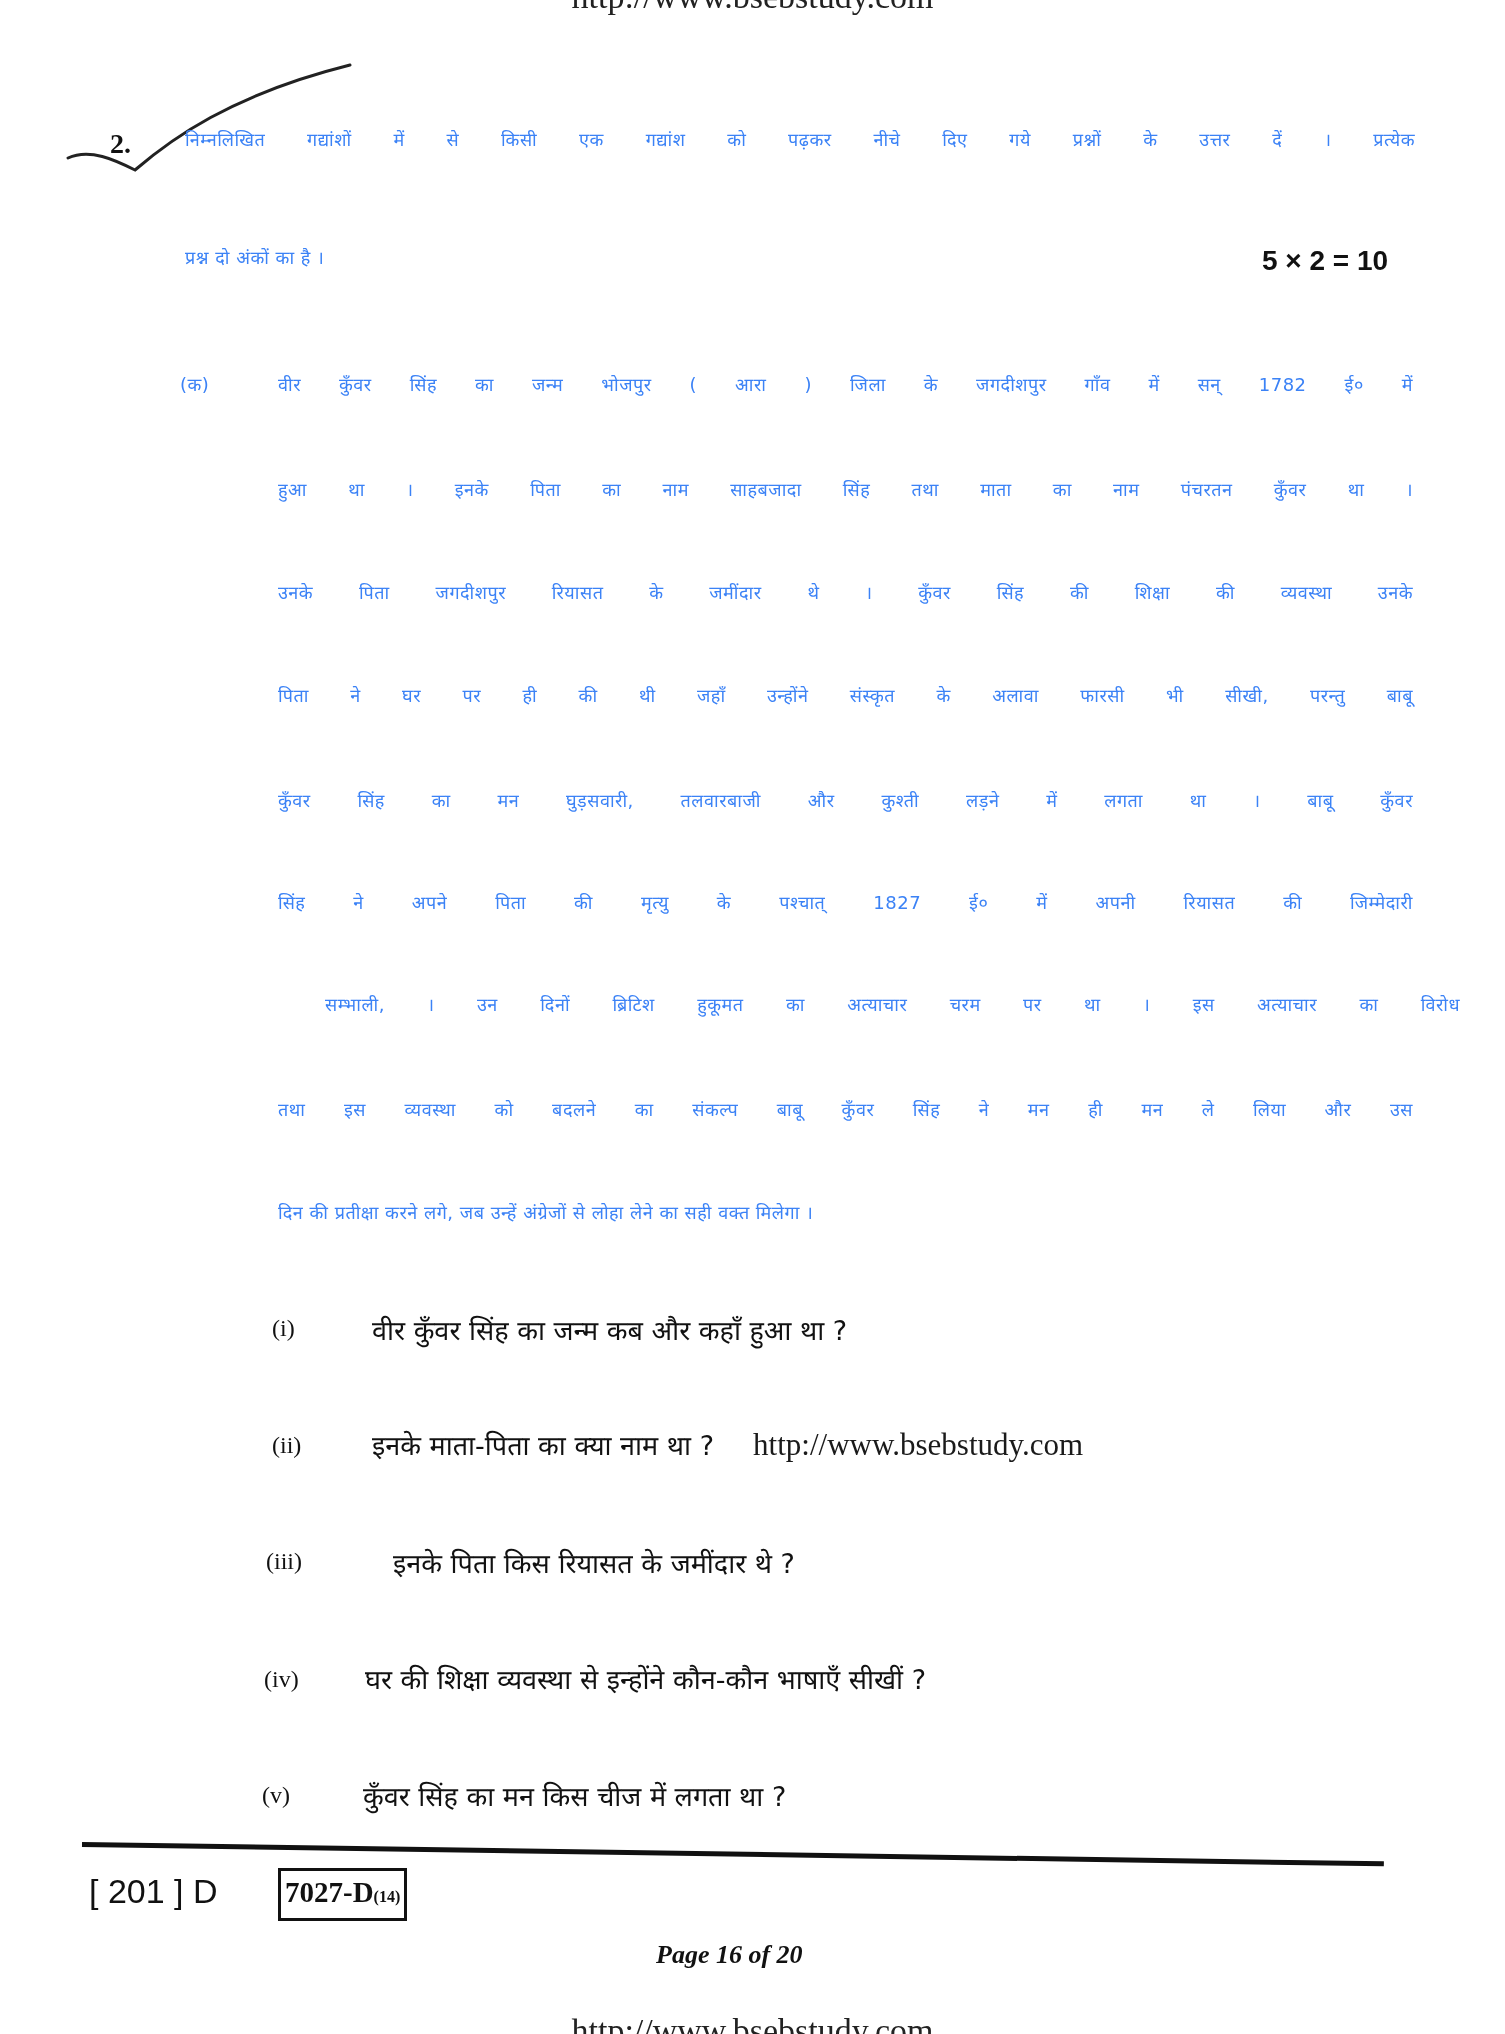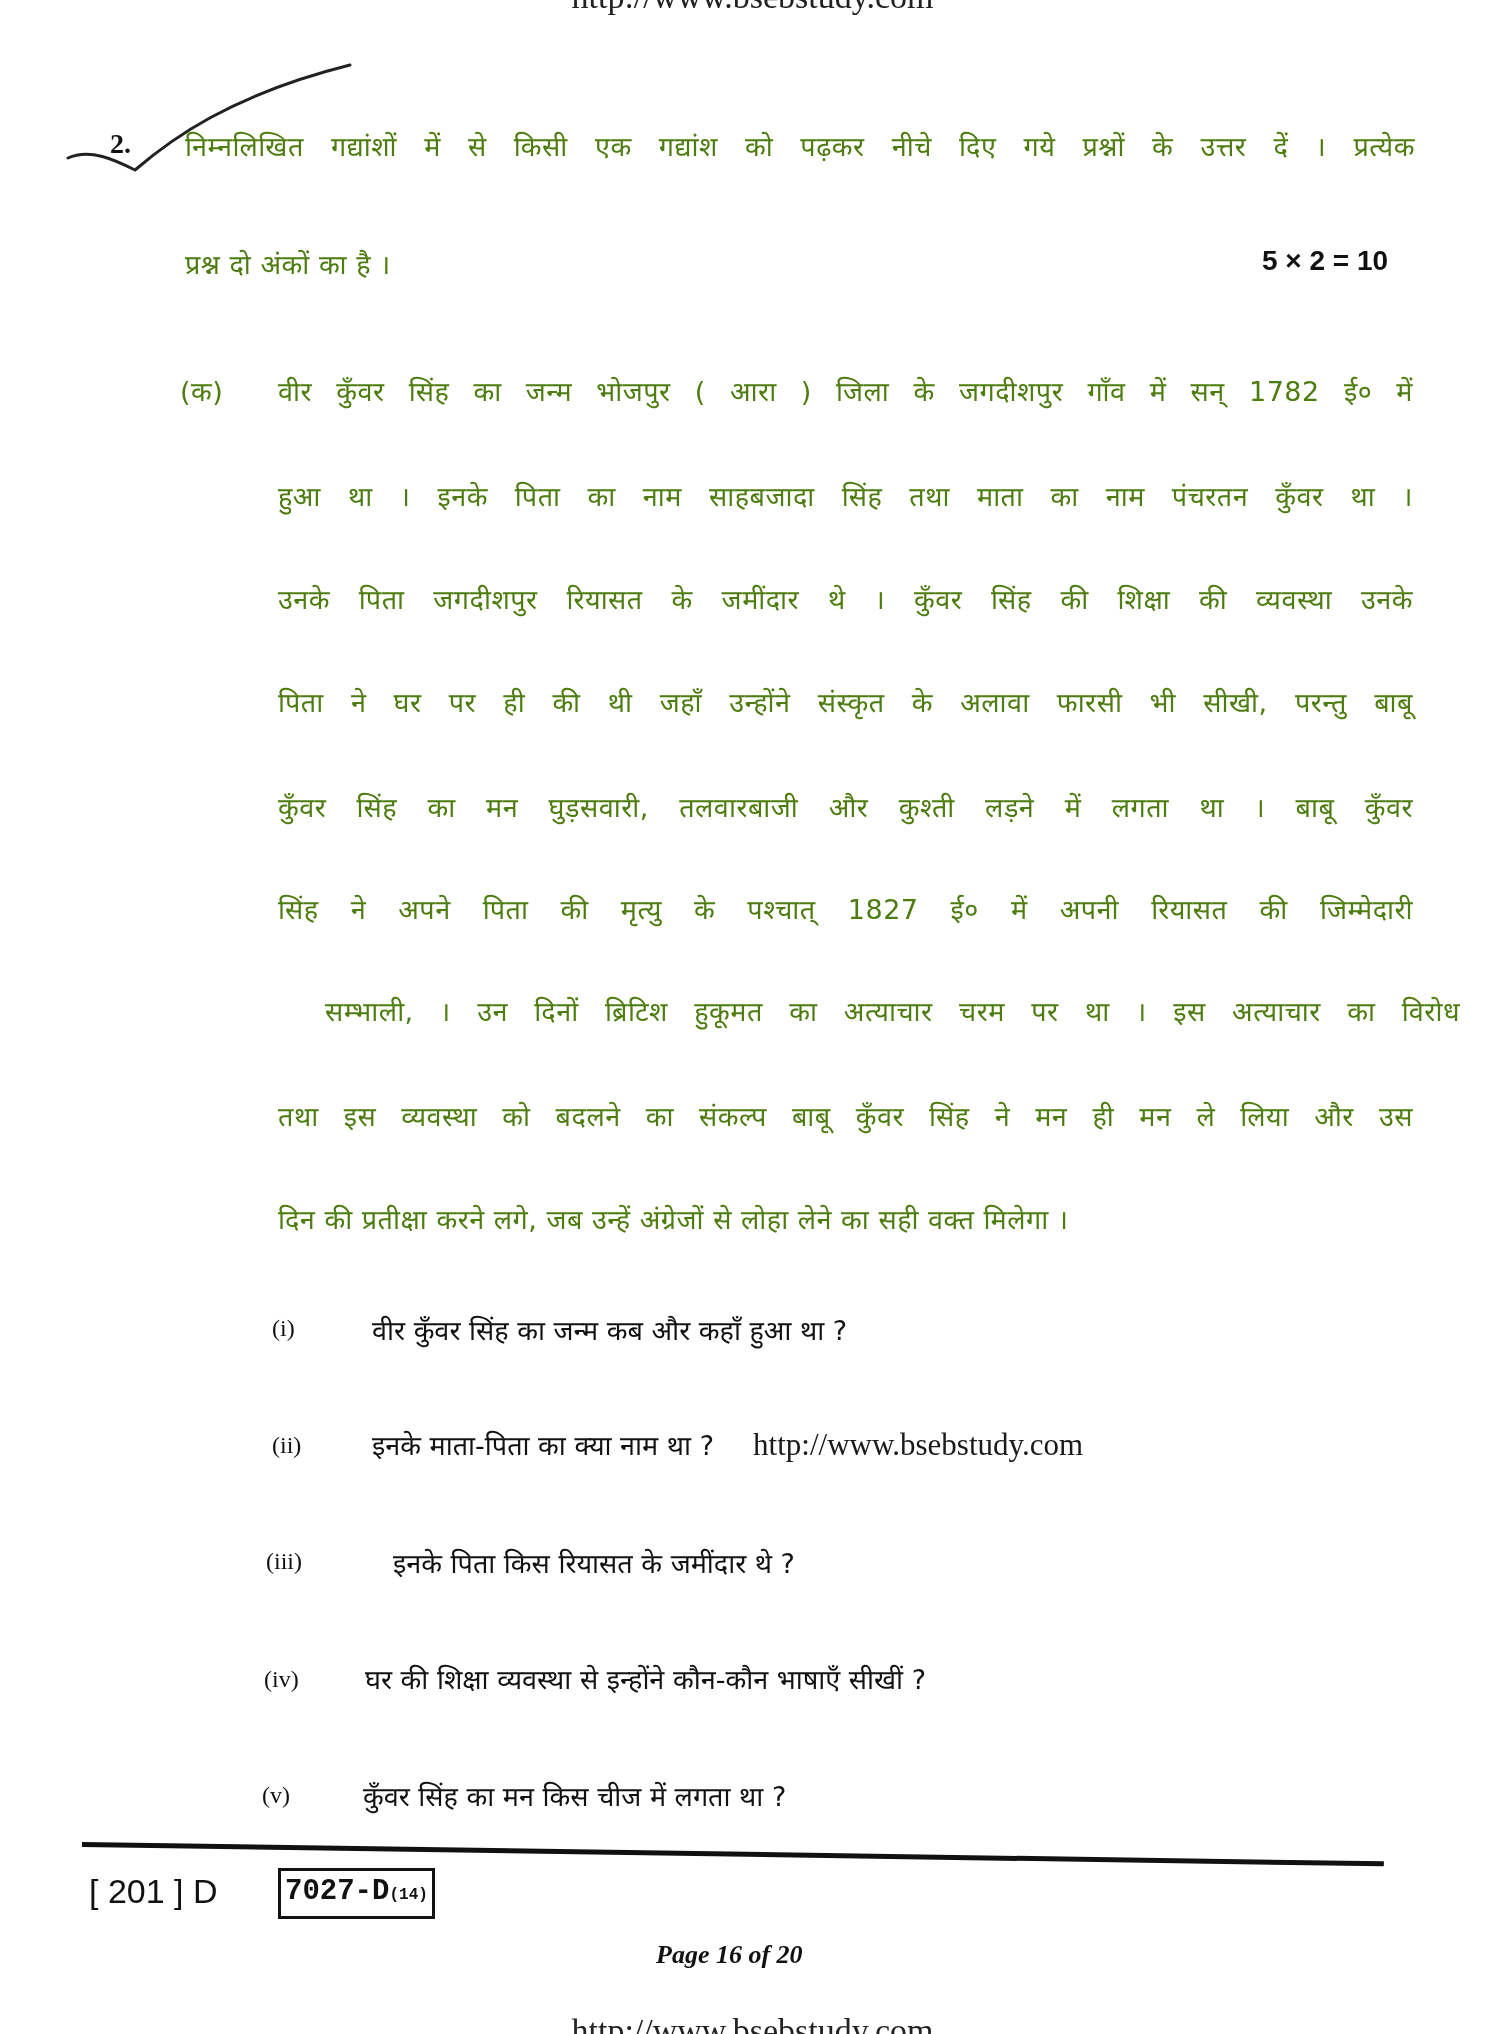--- a/index.html
+++ b/index.html
@@ -2,30 +2,30 @@
 <html><head>
 <meta charset="utf-8">
 <style>
   html, body { margin: 0; padding: 0; background: #ffffff; }
   body { width: 1505px; height: 2034px; position: relative; overflow: hidden;
          font-family: "DejaVu Sans", sans-serif; color: #111; }
   .abs { position: absolute; white-space: nowrap; }
   .url { font-family: "Liberation Serif", serif; font-size: 34px; color: #222; }
   .top-url { left: 0; width: 1505px; text-align: center; top: -22px; }
   .bottom-url { left: 0; width: 1505px; text-align: center; top: 2012px; }
-  .hi { font-size: 27px; letter-spacing: 0.5px; color: #4d7c0f; }
+  .hi { font-size: 18px; letter-spacing: 0.5px; color: #3b82f6; }
   .qnum { font-family: "Liberation Serif", serif; font-size: 28px; font-weight: bold; }
   .marks { font-family: "Liberation Sans", sans-serif; font-weight: bold; font-size: 28px; }
   .roman { font-family: "Liberation Serif", serif; font-size: 24px; }
   .question-text { font-size: 27px; }
   .inline-url { font-family: "Liberation Serif", serif; font-size: 31px; margin-left: 34px; color: #1a1a1a; }
   .rule { position: absolute; left: 82px; top: 1842px; width: 1302px; height: 5px; background: #111;
           transform: rotate(0.85deg); transform-origin: left center; }
   .footer-code { font-family: "Liberation Sans", sans-serif; font-size: 34px; }
-  .code-box { border: 3px solid #111; padding: 0 4px; font-family: Liberation Mono, monospace;
+  .code-box { border: 3px solid #111; padding: 0 4px; font-family: Liberation Serif, serif;
               font-size: 29px; font-weight: bold; display: inline-block; line-height: 42px; }
   .code-box small { font-size: 16px; }
   .page-no { font-family: "Liberation Serif", serif; font-weight: bold; font-size: 26px; }
 </style>
 </head>
 <body>
 
 <div class="abs url top-url">http://www.bsebstudy.com</div>
 
 <svg class="abs" style="left:60px;top:60px" width="300" height="120" viewBox="0 0 300 120">

